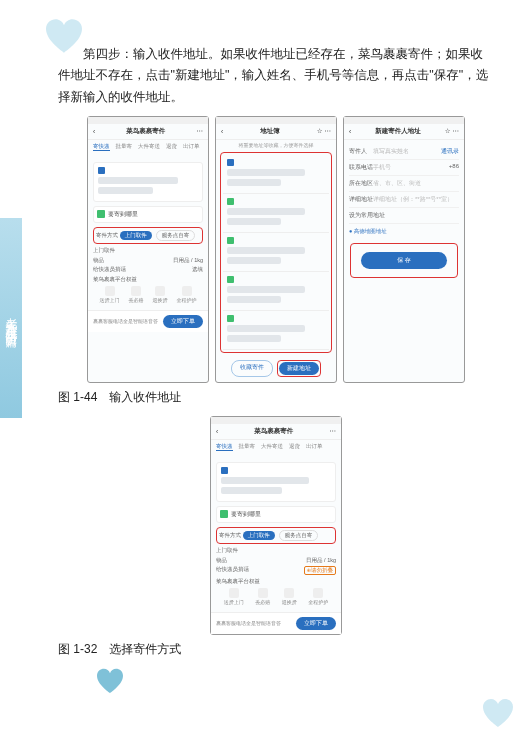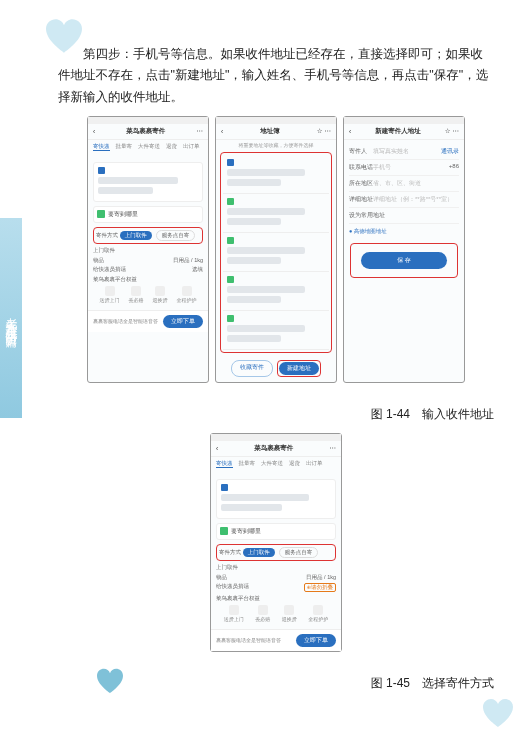--- a/index.html
+++ b/index.html
@@ -29,21 +29,21 @@
 .greenbox{width:8px;height:8px;background:#3fbf6f;display:inline-block;border-radius:1px;margin-right:3px;vertical-align:middle}
 .chip{display:inline-block;padding:1px 5px;border-radius:6px;font-size:5.5px;margin-right:4px}
 .chip.blue{background:#2a6fbf;color:#fff}
 .chip.gray{color:#666;border:1px solid #ddd}
 .redbox{border:1.5px solid #d33;border-radius:4px;padding:2px}
 .btn{display:inline-block;padding:2px 8px;border-radius:8px;font-size:6px}
 .btn.blue{background:#2a6fbf;color:#fff}
 .btn.obl{border:1px solid #a5c7e8;color:#2a6fbf}
 .btn.wide{display:block;text-align:center;padding:4px 0;margin:6px 8px;border-radius:10px}
 .kv{display:flex;justify-content:space-between;font-size:5.5px;color:#666;margin:2px 0}
-.caption{text-align:right;font-size:12px;color:#222;margin:23px 0 10px}
+.caption{text-align:left;font-size:12px;color:#222;margin:6px 0 10px}
 .addritem{padding:4px;border-bottom:1px solid #eee}
 .sq{width:7px;height:7px;display:inline-block;vertical-align:middle;margin-right:3px;border-radius:1px}
 .formrow{display:flex;font-size:6px;color:#666;padding:3px 0;border-bottom:1px solid #f0f0f0}
 .formrow .lbl{width:24px}
 .formrow .ph{color:#bbb}
 .bottombar{display:flex;justify-content:space-between;align-items:center;padding:4px 5px;background:#fff;border-top:1px solid #eee}
 .iconrow{display:flex;gap:6px;padding:3px 5px;font-size:5px;color:#888;justify-content:space-around}
 .iconrow div{text-align:center}
 .iconrow .ic{width:10px;height:10px;background:#eee;border-radius:2px;margin:0 auto 1px}
 </style>
@@ -59,21 +59,21 @@
 <div class="heart br"><svg viewBox="0 0 32 30">
       <path d="M16 29c-1-1-15-10-15-20C1 4 5 1 9 1c3 0 6 2 7 5 1-3 4-5 7-5 4 0 8 3 8 8 0 10-14 19-15 20z" fill="#cfe9f3"></path>
     </svg></div>
 
 <div class="side-tab">
     <span>老年人智慧生活进阶篇</span>
   </div>
 <div class="pagenum">26</div>
 
 <div class="content">
-<p class="para indent">第四步：手机号等信息。如果收件地址已经存在，直接选择即可；如果收件地址不存在，点击"新建地址"，输入姓名、手机号等信息，再点击"保存"，选择新输入的收件地址。</p>
+<p class="para indent">第四步：输入收件地址。如果收件地址已经存在，菜鸟裹裹寄件；如果收件地址不存在，点击"新建地址"，输入姓名、手机号等信息，再点击"保存"，选择新输入的收件地址。</p>
 
 <div class="figrow">
 
   <div class="phone">
     <div class="statusbar"></div>
     <div class="hdr">
           <span>‹</span>
           <b>菜鸟裹裹寄件</b>
           <span>⋯</span>
         </div>
@@ -206,15 +206,15 @@
             <div><div class="ic"></div><span>退换货</span></div>
             <div><div class="ic"></div><span>全程护护</span></div>
           </div>
     </div>
     <div class="bottombar">
           <span style="font-size:5px;color:#888">裹裹客服电话全是智能语音答</span>
           <span class="btn blue">立即下单</span>
         </div>
   </div>
 </div>
-<div class="caption">图 1-45　选择寄件方式</div>
+<div class="caption">图 1-32　选择寄件方式</div>
 
 </div>
 
 </body></html>

